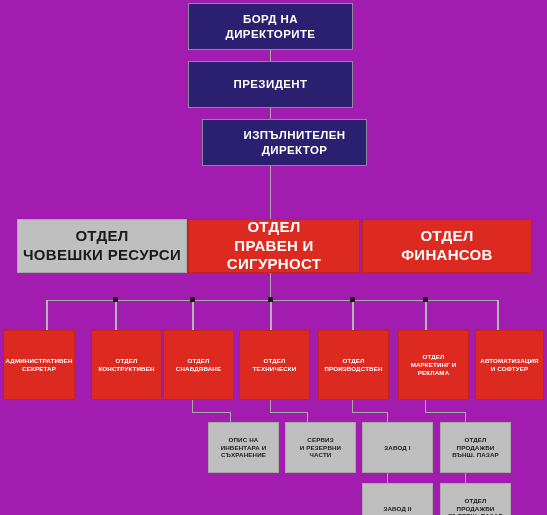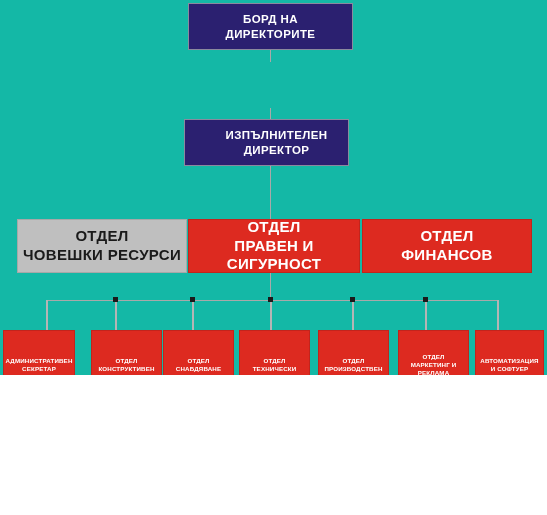--- a/index.html
+++ b/index.html
@@ -6,22 +6,22 @@
     margin: 0;
     padding: 0;
     background: #ffffff;
   }
   body {
     font-family: "Liberation Sans", sans-serif;
   }
   #org-chart {
     position: relative;
     width: 547px;
-    height: 375px;
-    background: #14b8a6;
+    height: 515px;
+    background: #a21caf;
     overflow: hidden;
   }
   .node {
     position: absolute;
     box-sizing: border-box;
     display: flex;
     align-items: center;
     justify-content: center;
     text-align: center;
     font-weight: bold;
@@ -122,22 +122,25 @@
   <div class="line v" style="left:465px; top:412px; height:10px;"></div>
 
   <div class="line v" style="left:387px; top:473px; height:10px;"></div>
   <div class="line v" style="left:465px; top:473px; height:10px;"></div>
 
   <div class="node navy" style="left:188px; top:3px; width:165px; height:47px;">
     <span>БОРД НА
 ДИРЕКТОРИТЕ</span>
   </div>
 
-
-  <div class="node navy" style="left:184px; top:119px; width:165px; height:47px;padding-left:20px;">
+  <div class="node navy" style="left:188px; top:61px; width:165px; height:47px;">
+    <span>ПРЕЗИДЕНТ</span>
+  </div>
+
+  <div class="node navy" style="left:202px; top:119px; width:165px; height:47px;padding-left:20px;">
     <span>ИЗПЪЛНИТЕЛЕН
 ДИРЕКТОР</span>
   </div>
 
   <div class="node gray tier2" style="left:17px; top:219px; width:170px; height:54px;">
     <span>ОТДЕЛ
 ЧОВЕШКИ РЕСУРСИ</span>
   </div>
 
   <div class="node red tier2" style="left:188px; top:219px; width:172px; height:54px;">

